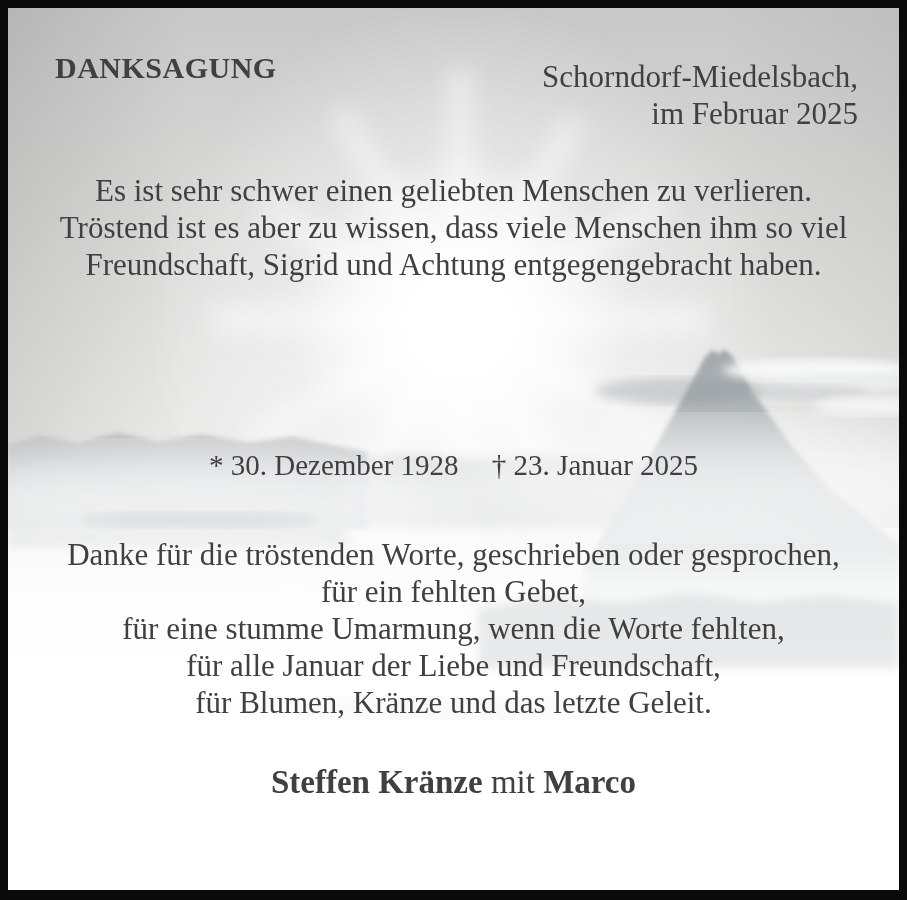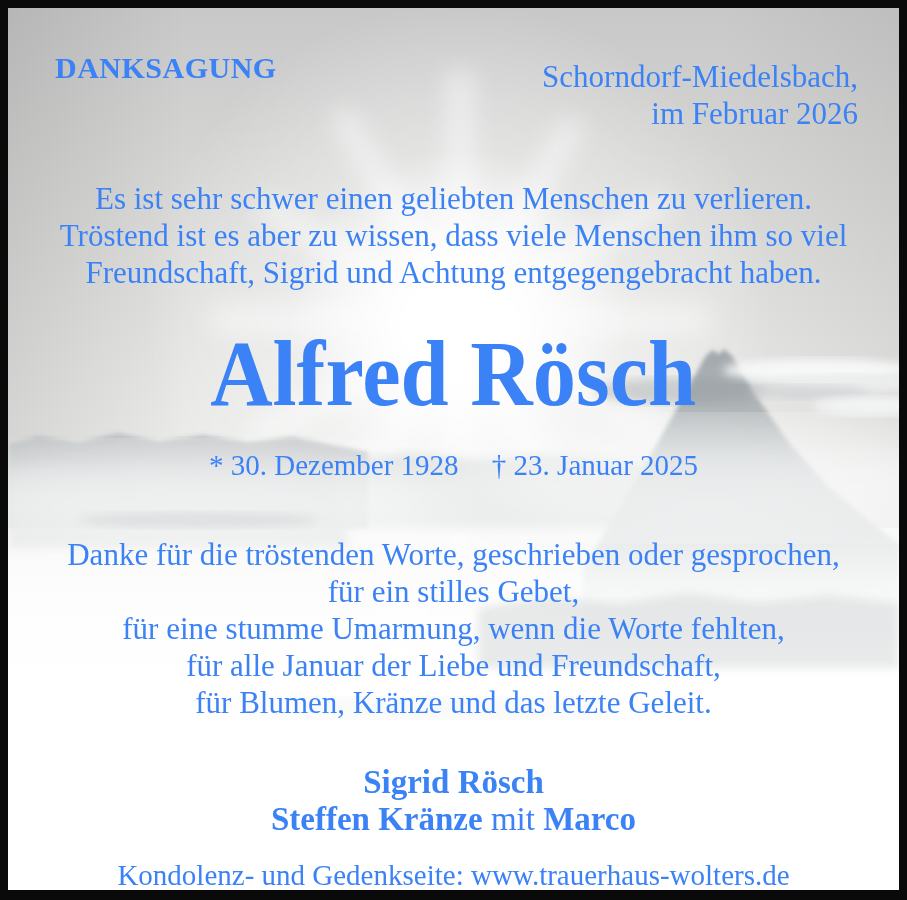--- a/index.html
+++ b/index.html
@@ -4,31 +4,31 @@
 <style>
   html,body{margin:0;padding:0;background:#ffffff;}
   .notice{
     position:relative;
     width:907px;height:900px;
     box-sizing:border-box;
     border:8px solid #0a0a0a;
     border-bottom-width:10px;
     overflow:hidden;
     font-family:"Liberation Serif","DejaVu Serif",serif;
-    color:#3b82f6;
+    color:#404040;
   }
   .bg{position:absolute;inset:0;z-index:0;}
   .bg svg{display:block;width:100%;height:100%;}
   .layer{position:absolute;left:0;right:0;z-index:1;}
 
   .topbar{top:42px;left:47px;right:41px;display:flex;justify-content:space-between;align-items:flex-start;}
   .h-title{font-size:30px;font-weight:700;letter-spacing:.5px;line-height:35px;}
   .h-place{text-align:right;font-size:31px;line-height:37px;margin-top:8px;}
 
-  .intro{top:172px;text-align:center;font-size:31px;line-height:37px;}
+  .intro{top:164px;text-align:center;font-size:31px;line-height:37px;}
   .name{top:318px;text-align:center;font-size:94px;font-weight:700;line-height:94px;white-space:nowrap;}
   .name .squeeze{display:inline-block;transform:scaleX(.92);transform-origin:center;}
   .dates{top:442px;text-align:center;font-size:29px;line-height:31px;white-space:nowrap;}
   .dates .death{margin-left:26px;}
 
   .thanks{top:528px;text-align:center;font-size:31px;line-height:37px;}
 
   .mourners{top:756px;text-align:center;font-size:33px;line-height:37px;}
   .bold{font-weight:700;}
   .reg{font-weight:400;margin-top:28px;}
@@ -131,54 +131,46 @@
       <path d="M470,600 L540,588 L610,595 L680,585 L750,594 L820,587 L891,595 L891,660 L470,660 Z" fill="#d2d5d6" opacity=".5" filter="url(#b5)"></path>
       <ellipse cx="190" cy="512" rx="120" ry="8" fill="#cfd2d3" opacity=".5" filter="url(#b5)"></ellipse>
       <ellipse cx="420" cy="700" rx="200" ry="10" fill="#e4e6e6" opacity=".35" filter="url(#b12)"></ellipse>
     </svg>
   </div>
 
   <div class="layer topbar">
     <div class="h-title">DANKSAGUNG</div>
     <div class="h-place">
       <div>Schorndorf-Miedelsbach,</div>
-      <div>im Februar 2026</div>
+      <div>im Februar 2025</div>
     </div>
   </div>
 
   <div class="layer intro">
     <div>Es ist sehr schwer einen geliebten Menschen zu verlieren.</div>
     <div>Tröstend ist es aber zu wissen, dass viele Menschen ihm so viel</div>
     <div>Freundschaft, Sigrid und Achtung entgegengebracht haben.</div>
   </div>
 
-  <div class="layer name">
-    <span class="squeeze">Alfred Rösch</span>
-  </div>
 
   <div class="layer dates">
     <span>* 30. Dezember 1928</span>
     <span class="death">† 23. Januar 2025</span>
   </div>
 
   <div class="layer thanks">
     <div>Danke für die tröstenden Worte, geschrieben oder gesprochen,</div>
-    <div>für ein stilles Gebet,</div>
+    <div>für ein fehlten Gebet,</div>
     <div>für eine stumme Umarmung, wenn die Worte fehlten,</div>
     <div>für alle Januar der Liebe und Freundschaft,</div>
     <div>für Blumen, Kränze und das letzte Geleit.</div>
   </div>
 
   <div class="layer mourners">
-    <div class="bold">Sigrid Rösch</div>
     <div>
       <span class="bold">Steffen Kränze</span>
       <span class="reg">mit</span>
       <span class="bold">Marco</span>
     </div>
   </div>
 
-  <div class="layer footerline">
-    <span>Kondolenz- und Gedenkseite:</span>
-    <span>www.trauerhaus-wolters.de</span>
-  </div>
 
 </div>
 
 </body></html>

